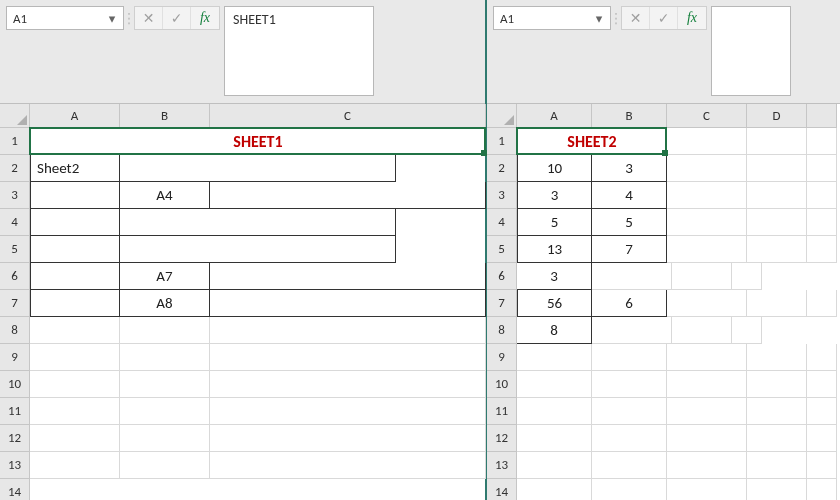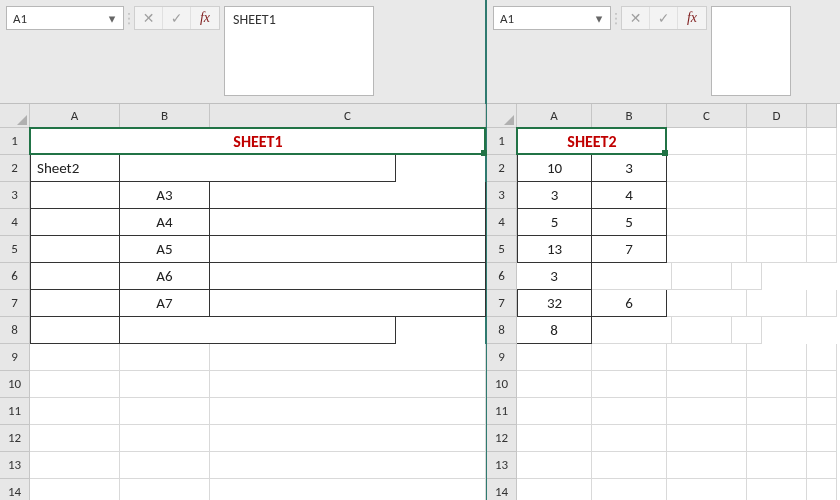--- a/index.html
+++ b/index.html
@@ -70,21 +70,21 @@
   .fxbtn {
     width: 28px;
     height: 100%;
     display: flex;
     align-items: center;
     justify-content: center;
     color: #a0a0a0;
     border-right: 1px solid #e0e0e0;
   }
   .fxbtn:last-child { border-right: none; }
-  .fxbtn.fx { font-style: italic; font-family: Georgia, serif; font-size: 14px; color: #7f1d1d; }
+  .fxbtn.fx { font-style: italic; font-family: Georgia, serif; font-size: 14px; color: #15803d; }
   .fxinput {
     flex: 1;
     height: 90px;
     background: #fff;
     border: 1px solid #b7b7b7;
     padding: 4px 8px;
     font-size: 14px;
     color: #333;
     margin-left: 4px;
     max-width: 150px;
@@ -248,45 +248,39 @@
 
         <div class="cellrow">
           <div class="cell title1 bordered bordered-left bordered-top" style="width:456px">SHEET1</div>
         </div>
         <div class="cellrow">
           <div class="cell lw-a bordered bordered-left alignl">Sheet2</div>
           <div class="cell lw-c bordered"></div>
         </div>
         <div class="cellrow">
           <div class="cell lw-a bordered bordered-left"></div>
-          <div class="cell lw-b bordered">A3</div>
+          <div class="cell lw-b bordered">A4</div>
           <div class="cell lw-c bordered"></div>
         </div>
         <div class="cellrow">
           <div class="cell lw-a bordered bordered-left"></div>
-          <div class="cell lw-b bordered">A4</div>
           <div class="cell lw-c bordered"></div>
         </div>
         <div class="cellrow">
           <div class="cell lw-a bordered bordered-left"></div>
-          <div class="cell lw-b bordered">A5</div>
-          <div class="cell lw-c bordered"></div>
-        </div>
-        <div class="cellrow">
-          <div class="cell lw-a bordered bordered-left"></div>
-          <div class="cell lw-b bordered">A6</div>
           <div class="cell lw-c bordered"></div>
         </div>
         <div class="cellrow">
           <div class="cell lw-a bordered bordered-left"></div>
           <div class="cell lw-b bordered">A7</div>
           <div class="cell lw-c bordered"></div>
         </div>
         <div class="cellrow">
           <div class="cell lw-a bordered bordered-left"></div>
+          <div class="cell lw-b bordered">A8</div>
           <div class="cell lw-c bordered"></div>
         </div>
         <div class="cellrow">
             <div class="cell lw-a"></div>
             <div class="cell lw-b"></div>
             <div class="cell lw-c"></div>
           </div>
         <div class="cellrow">
             <div class="cell lw-a"></div>
             <div class="cell lw-b"></div>
@@ -399,21 +393,21 @@
           <div class="cell rw-d"></div>
           <div class="cell rw-e"></div>
         </div>
         <div class="cellrow">
           <div class="cell rw-b bordered">3</div>
           <div class="cell rw-c"></div>
           <div class="cell rw-d"></div>
           <div class="cell rw-e"></div>
         </div>
         <div class="cellrow">
-          <div class="cell rw-a bordered bordered-left">32</div>
+          <div class="cell rw-a bordered bordered-left">56</div>
           <div class="cell rw-b bordered">6</div>
           <div class="cell rw-c"></div>
           <div class="cell rw-d"></div>
           <div class="cell rw-e"></div>
         </div>
         <div class="cellrow">
           <div class="cell rw-b bordered">8</div>
           <div class="cell rw-c"></div>
           <div class="cell rw-d"></div>
           <div class="cell rw-e"></div>

